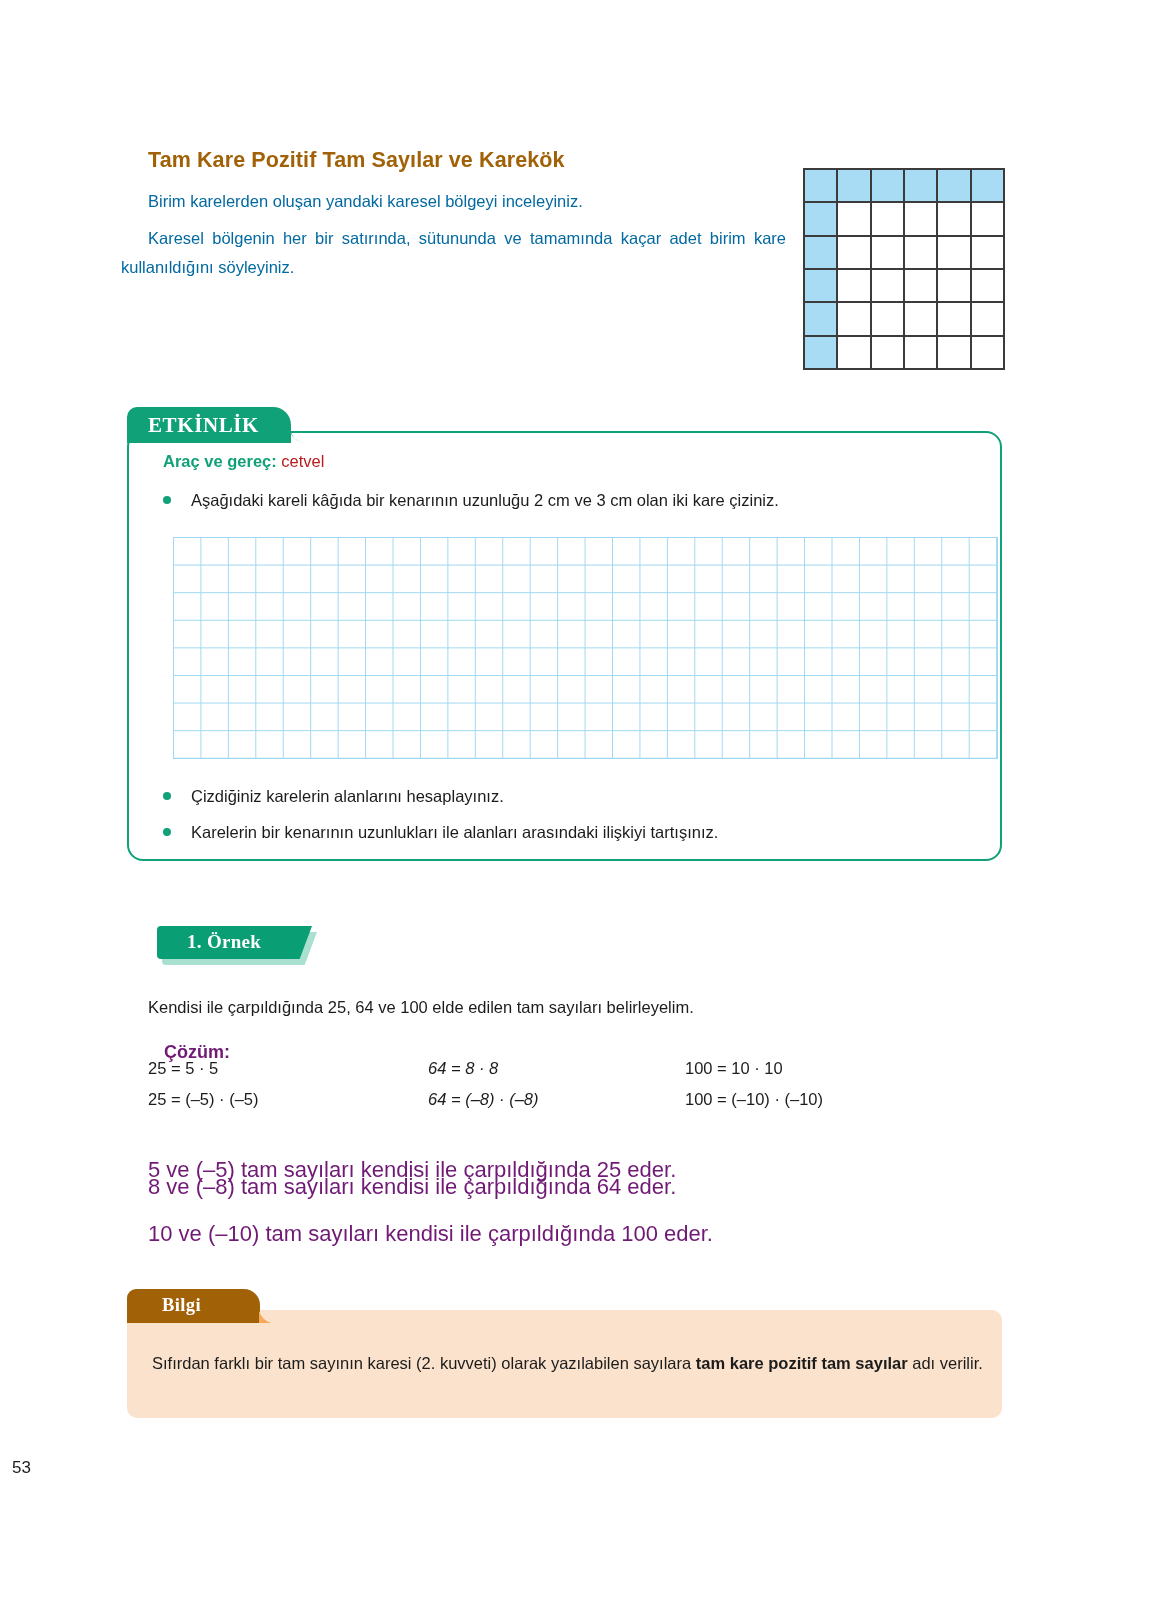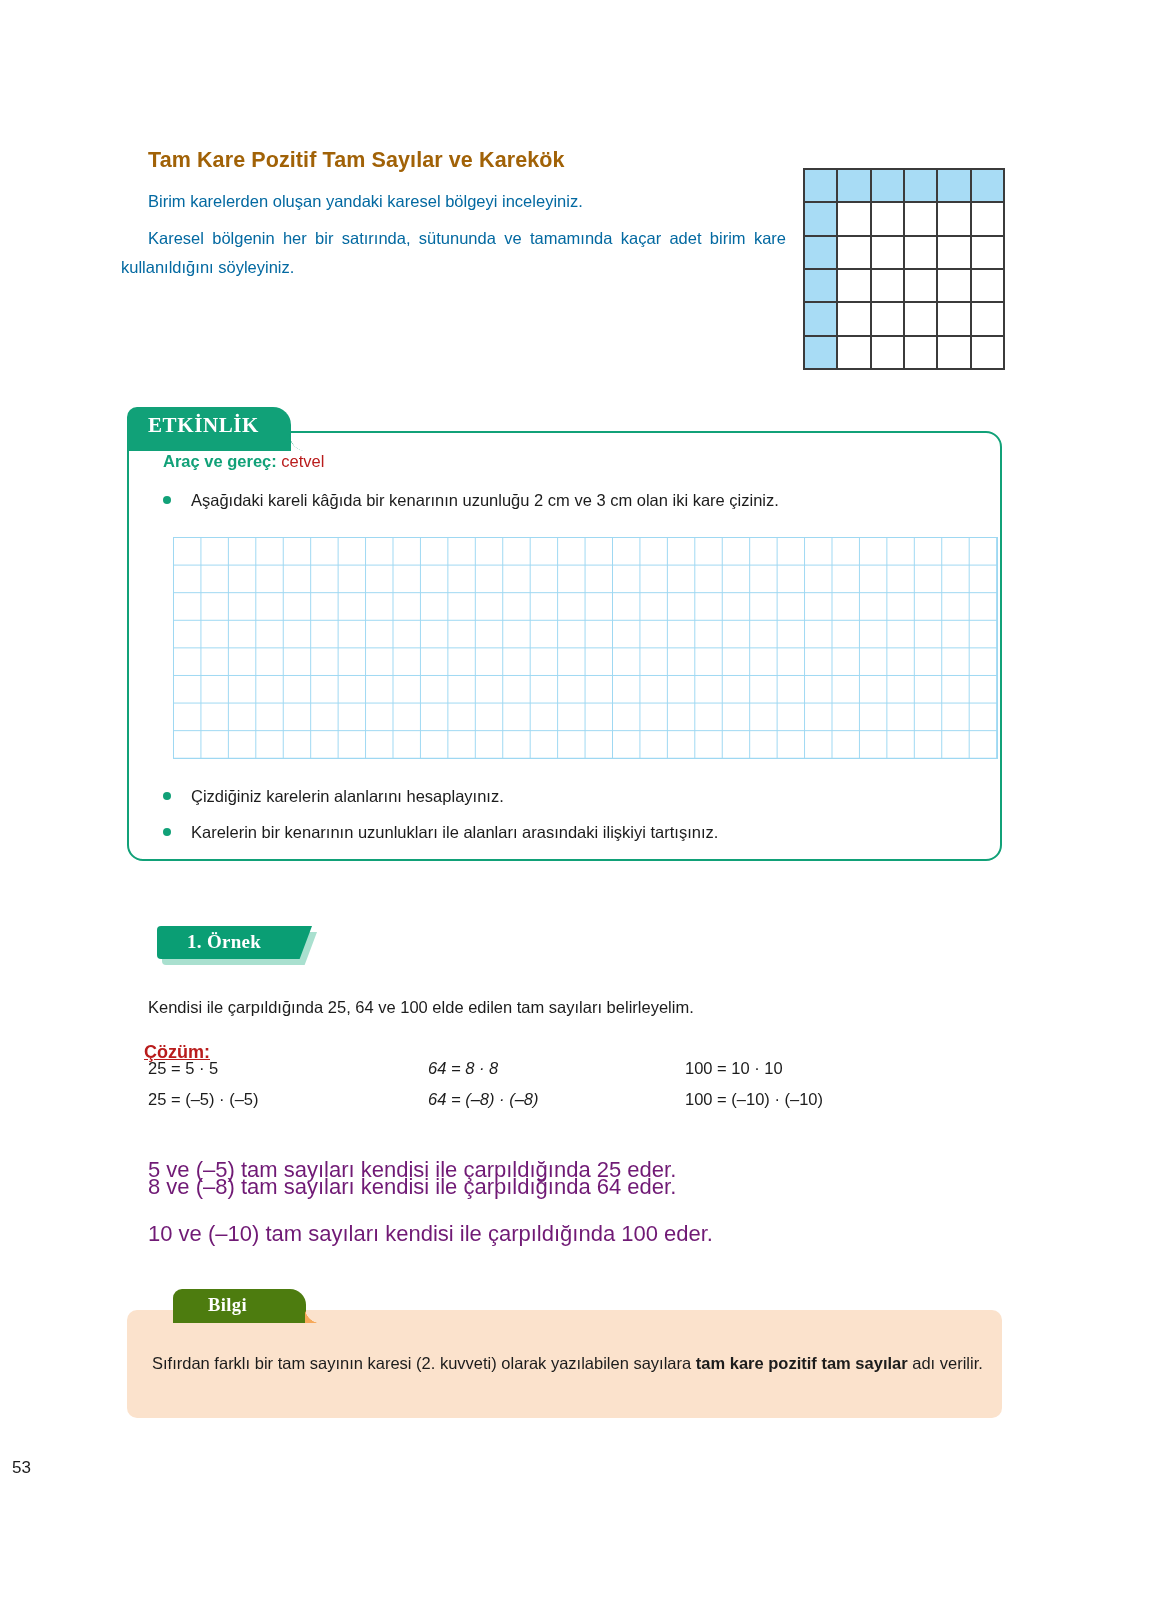--- a/index.html
+++ b/index.html
@@ -88,21 +88,21 @@
     border: 2.5px solid #11a178;
     border-radius: 16px;
     box-sizing: border-box;
     background: #ffffff;
   }
   #activity-tab {
     position: absolute;
     left: 127px;
     top: 407px;
     width: 164px;
-    height: 44px;
+    height: 36px;
     background: #11a178;
     border-radius: 10px 18px 0 0;
     box-sizing: border-box;
   }
   #activity-tab::after {
     content: "";
     position: absolute;
     right: -16px;
     bottom: 0;
     width: 18px;
@@ -224,26 +224,25 @@
     position: absolute;
     left: 148px;
     top: 981px;
     font-size: 16.5px;
     color: #1c1c1c;
     white-space: nowrap;
   }
 
   #solution-label {
     position: absolute;
-    left: 144px;
+    left: 164px;
     top: 1024px;
     font-size: 18px;
     font-weight: bold;
-    color: #b91c1c;
-    text-decoration: underline;
+    color: #701a75;
   }
 
   
   .eq-row {
     position: absolute;
     left: 148px;
     width: 830px;
     font-size: 16.5px;
     color: #1c1c1c;
   }
@@ -275,23 +274,22 @@
     background: #fbe2cc;
     border-radius: 10px;
     box-sizing: border-box;
   }
   #info-tab {
     position: absolute;
     left: 127px;
     top: 1289px;
     width: 133px;
     height: 34px;
-    background: #4d7c0f;
+    background: #a16207;
     border-radius: 9px 16px 0 0;
-    margin-left: 46px;
   }
   #info-tab::after {
     content: "";
     position: absolute;
     right: -15px;
     bottom: 0;
     width: 16px;
     height: 16px;
     background: #f6a95a;
     -webkit-mask-image: radial-gradient(circle at 100% 0, transparent 16px, #000 16.5px);

